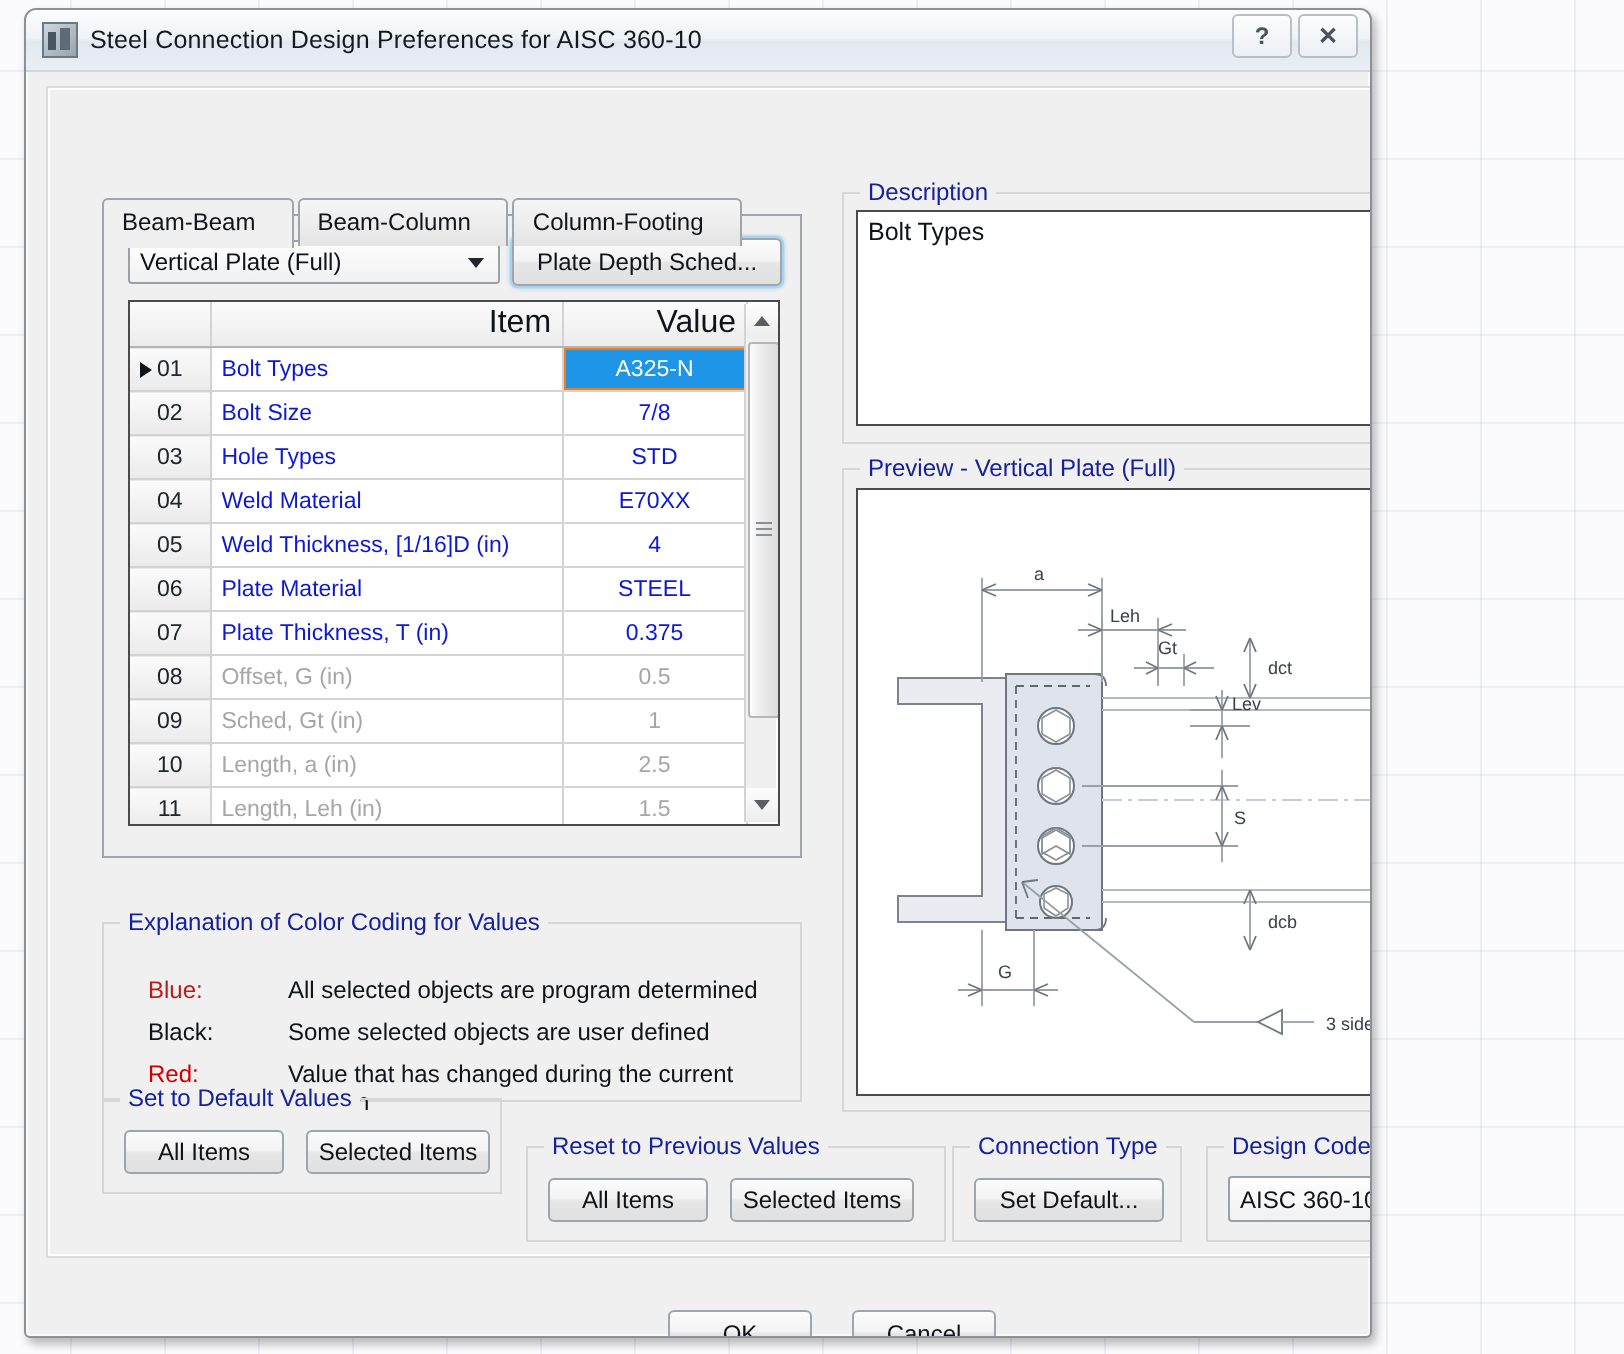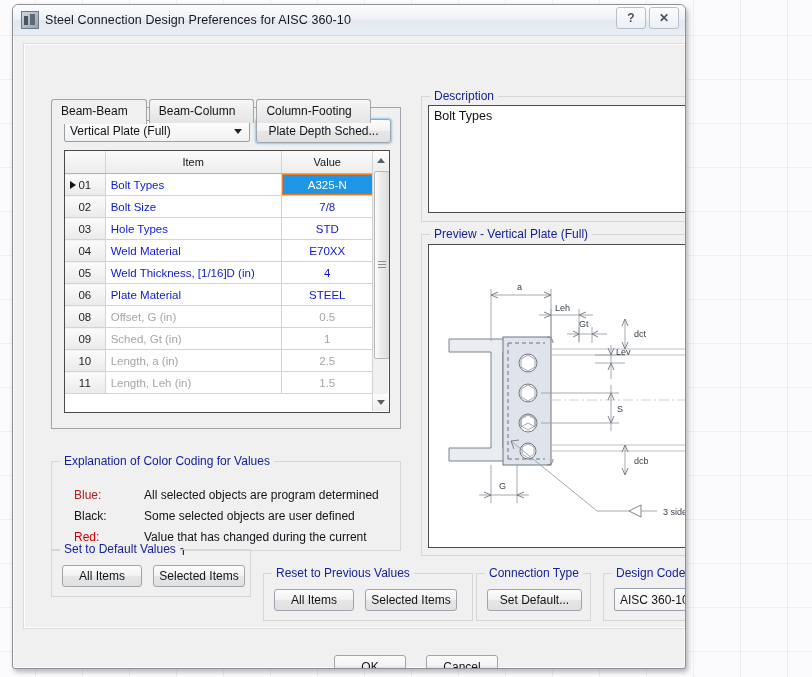--- a/index.html
+++ b/index.html
@@ -222,22 +222,22 @@
     height: 21px;
     padding: 0 5px;
     overflow: hidden;
     white-space: nowrap;
     font-weight: normal;
   }
   table.grid thead th {
     background: linear-gradient(to bottom,#fbfbfb,#ececec);
     border-bottom: 1px solid #b4b4b4;
     color: #101418;
-    text-align: center;
-    font-size: 11px;
+    text-align: right;
+    font-size: 16px;
     height: 22px;
   }
   col.c-rowhdr { width: 40px; }
   col.c-item  { width: 175px; }
   col.c-value { width: 92px; }
 
   td.rowhdr {
     background: linear-gradient(to bottom,#fbfbfb,#eaeaea);
     border-right: 1px solid #b4b4b4;
     text-align: center;
@@ -452,20 +452,25 @@
             </tr>
             <tr>
               <td class="rowhdr"><span>05</span></td>
               <td class="item v-blue">Weld Thickness, [1/16]D (in)</td>
               <td class="value v-blue">4</td>
             </tr>
             <tr>
               <td class="rowhdr"><span>06</span></td>
               <td class="item v-blue">Plate Material</td>
               <td class="value v-blue">STEEL</td>
+            </tr>
+            <tr>
+              <td class="rowhdr"><span>07</span></td>
+              <td class="item v-blue">Plate Thickness, T (in)</td>
+              <td class="value v-blue">0.375</td>
             </tr>
             <tr>
               <td class="rowhdr"><span>08</span></td>
               <td class="item v-grey">Offset, G (in)</td>
               <td class="value v-grey">0.5</td>
             </tr>
             <tr>
               <td class="rowhdr"><span>09</span></td>
               <td class="item v-grey">Sched, Gt (in)</td>
               <td class="value v-grey">1</td>

